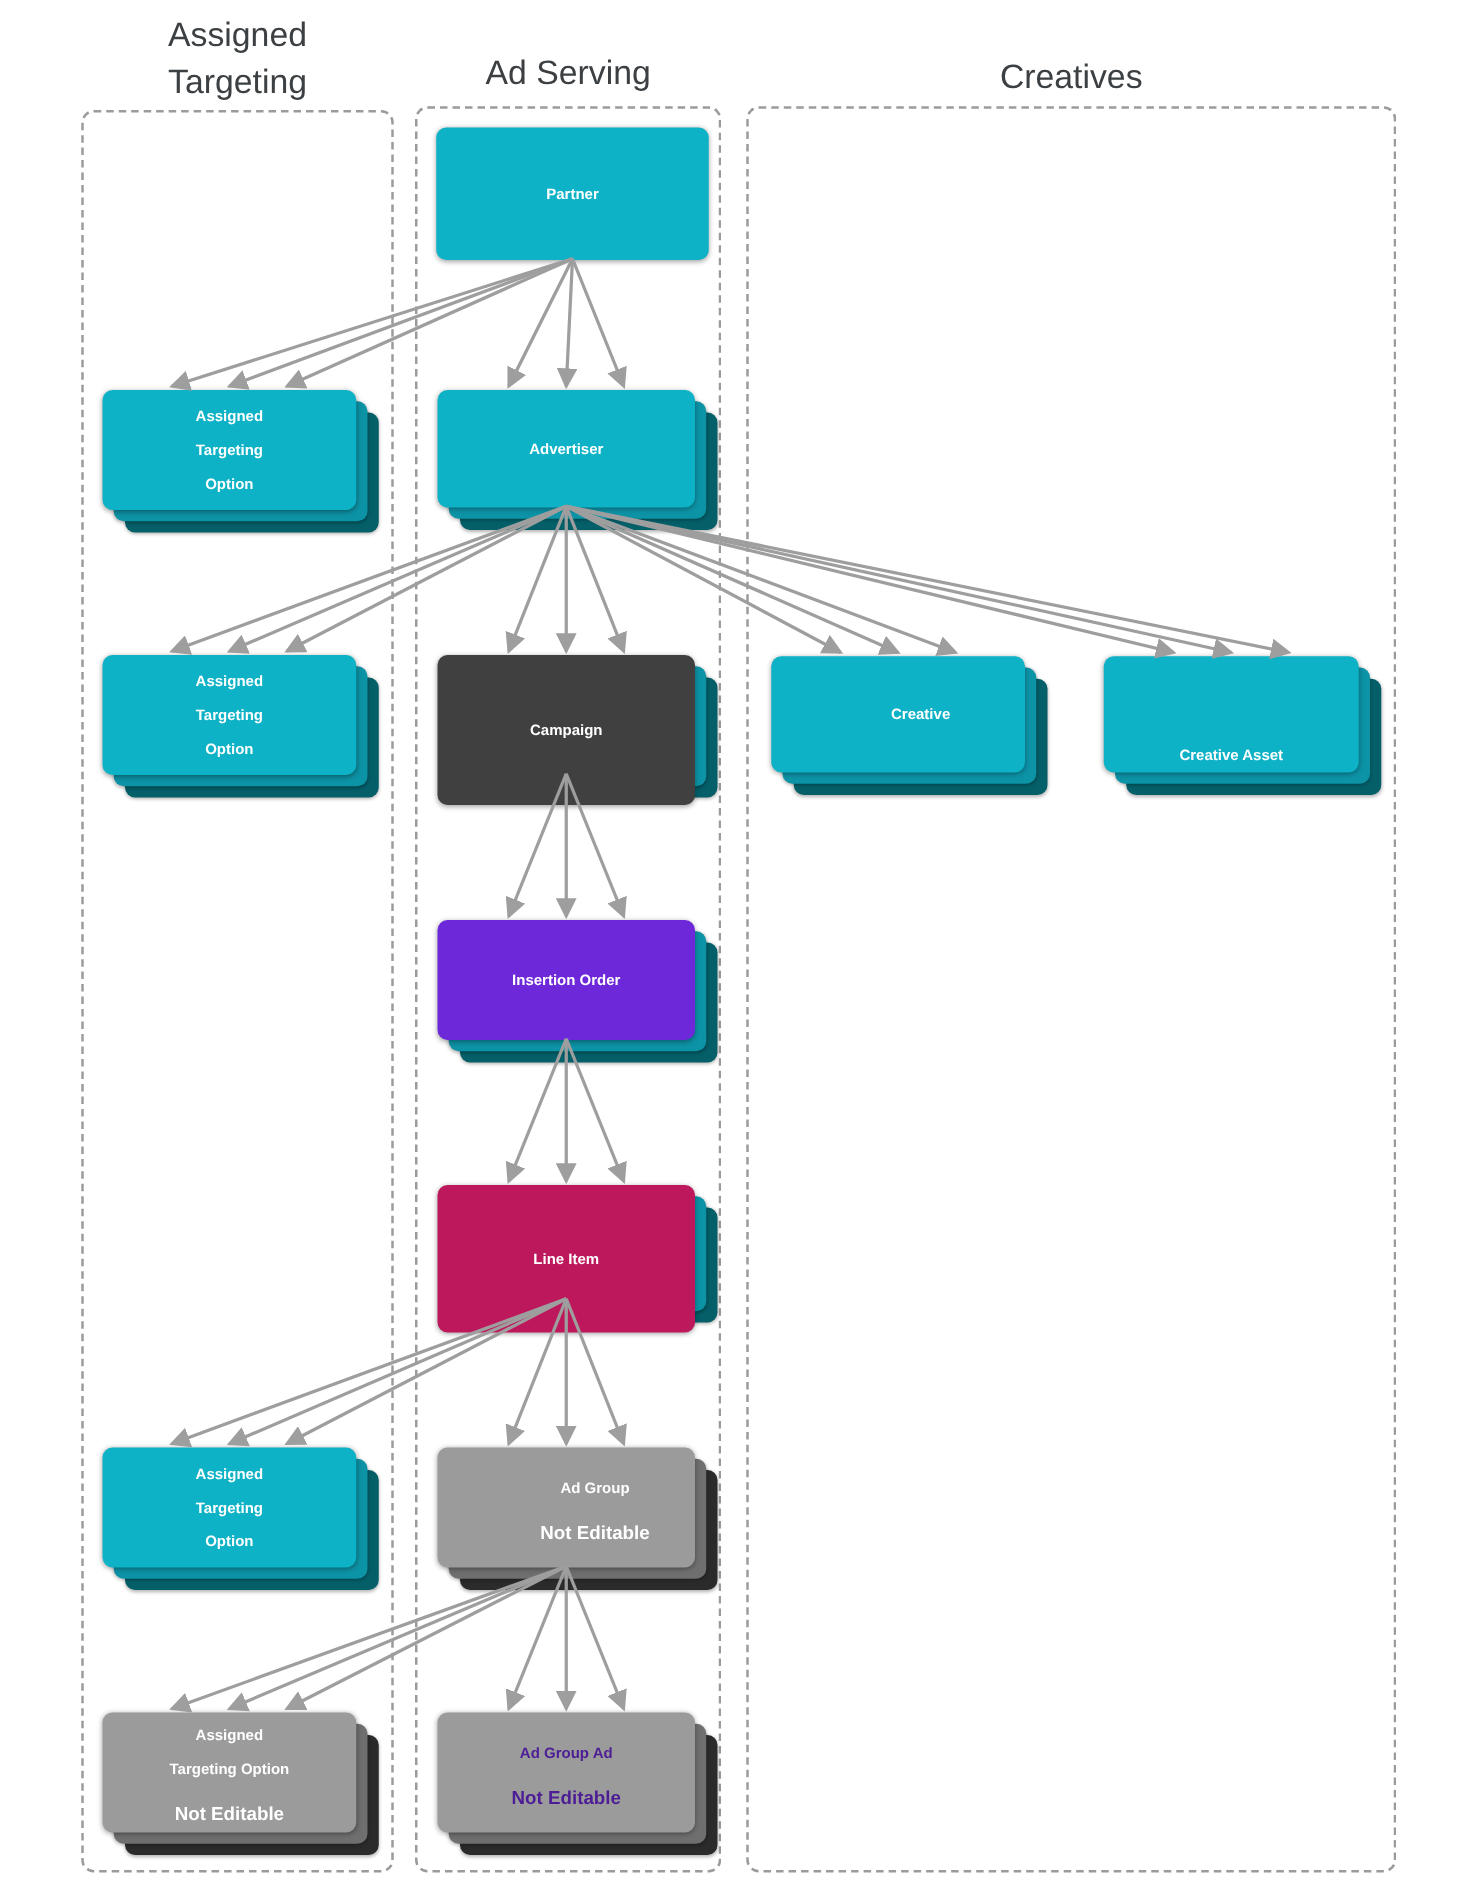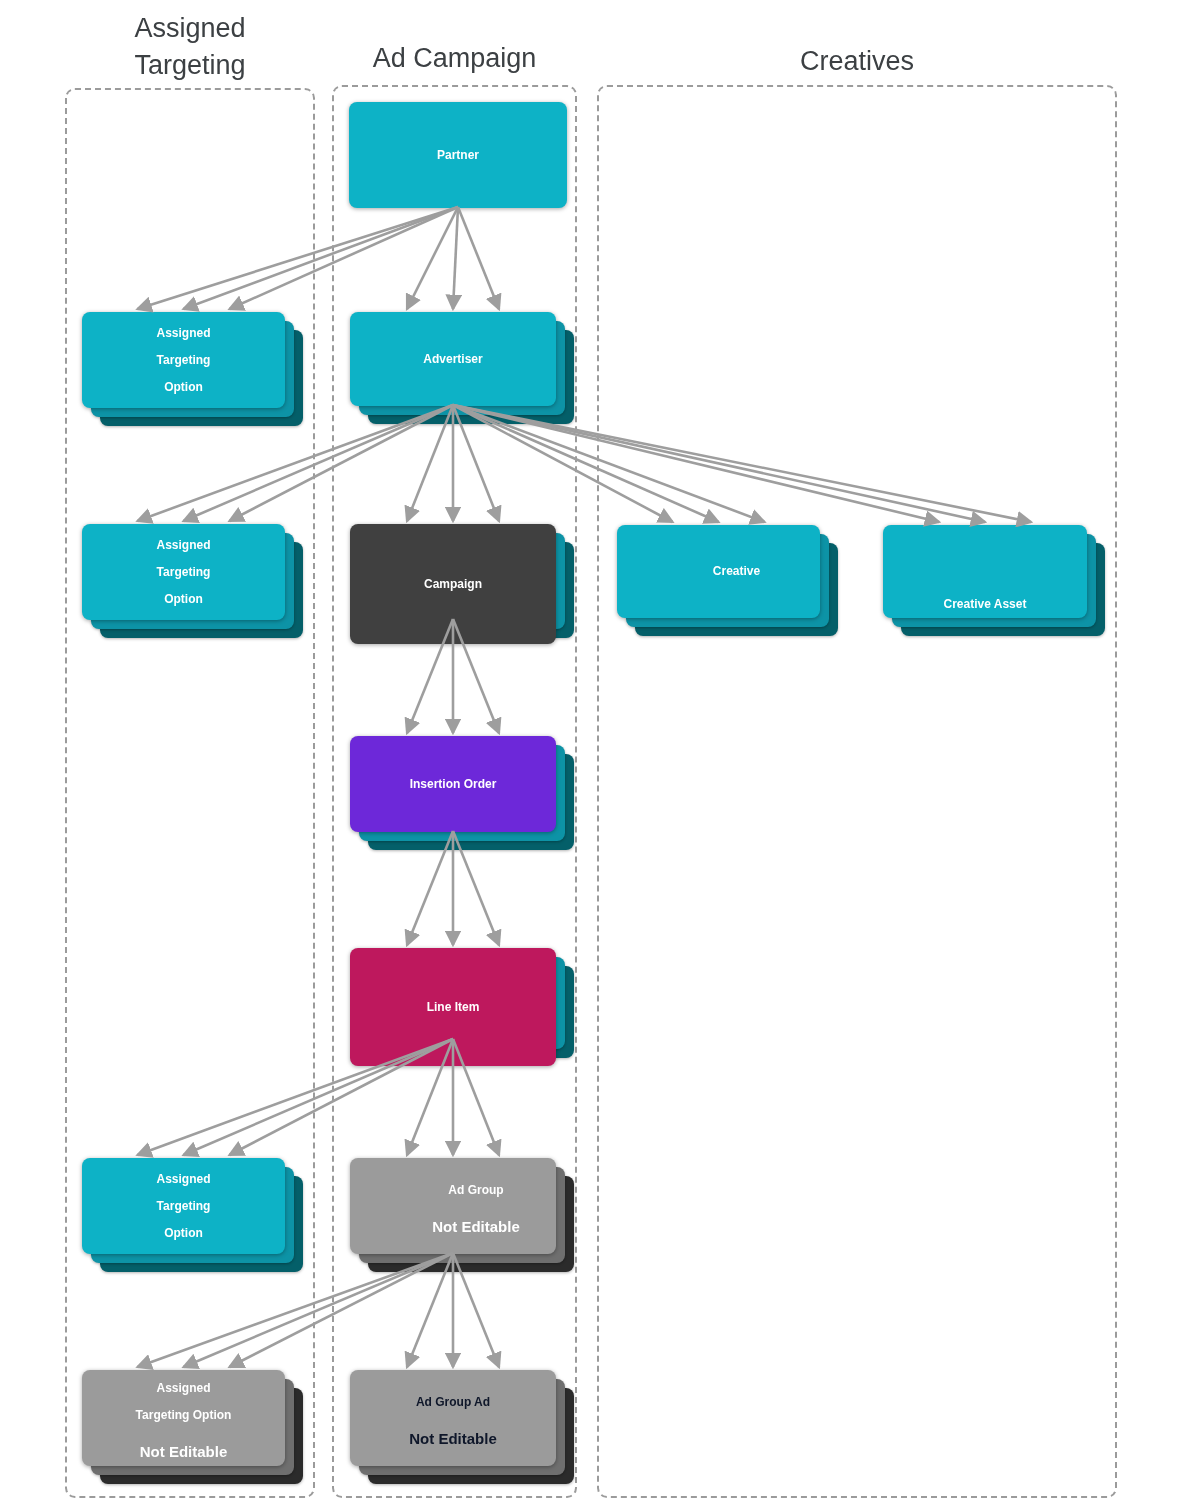--- a/index.html
+++ b/index.html
@@ -55,21 +55,21 @@
 <body>
 
 <div class="stage" style="background: rgb(255, 255, 255);">
     <div class="column" style="left: 65px; top: 88px; width: 250px; height: 1410px; border-color: rgb(155, 155, 155);"></div>
     <div class="column-title" style="left: 190px; top: 10px; color: rgb(60, 64, 67);">
       <div>Assigned</div>
       <div>Targeting</div>
     </div>
     <div class="column" style="left: 332px; top: 85px; width: 245px; height: 1413px; border-color: rgb(155, 155, 155);"></div>
     <div class="column-title" style="left: 454.5px; top: 40px; color: rgb(60, 64, 67);">
-      <div>Ad Campaign</div>
+      <div>Ad Serving</div>
     </div>
     <div class="column" style="left: 597px; top: 85px; width: 520px; height: 1413px; border-color: rgb(155, 155, 155);"></div>
     <div class="column-title" style="left: 857px; top: 43px; color: rgb(60, 64, 67);">
       <div>Creatives</div>
     </div>
     <div class="node" style="left: 349px; top: 102px; width: 218px; height: 106px; background: rgb(13, 178, 198); color: rgb(255, 255, 255);">
       <div class="node-label">
         <div>Partner</div>
       </div>
     </div>
@@ -154,21 +154,21 @@
     <div class="node-layer" style="left: 91px; top: 1379px; width: 203px; height: 96px; background: rgb(111, 111, 111);"></div>
     <div class="node" style="left: 82px; top: 1370px; width: 203px; height: 96px; background: rgb(155, 155, 155); color: rgb(255, 255, 255);">
       <div class="node-label">
         <div>Assigned</div>
         <div>Targeting Option</div>
       </div>
       <div class="node-sublabel">Not Editable</div>
     </div>
     <div class="node-layer" style="left: 368px; top: 1388px; width: 206px; height: 96px; background: rgb(43, 43, 43);"></div>
     <div class="node-layer" style="left: 359px; top: 1379px; width: 206px; height: 96px; background: rgb(111, 111, 111);"></div>
-    <div class="node" style="left: 350px; top: 1370px; width: 206px; height: 96px; background: rgb(155, 155, 155); color: #0f172a;">
+    <div class="node" style="left: 350px; top: 1370px; width: 206px; height: 96px; background: rgb(155, 155, 155); color: #4c1d95;">
       <div class="node-label">
         <div>Ad Group Ad</div>
       </div>
       <div class="node-sublabel">Not Editable</div>
     </div>
     <svg class="edges-svg" width="1184" height="1508" viewBox="0 0 1184 1508">
       <defs>
         <marker id="arrowhead" viewBox="0 0 10 10" refX="8.6" refY="5" markerWidth="6.4" markerHeight="6.4" orient="auto">
           <path d="M 0 0 L 10 5 L 0 10 z" fill="#9e9e9e"></path>
         </marker>

